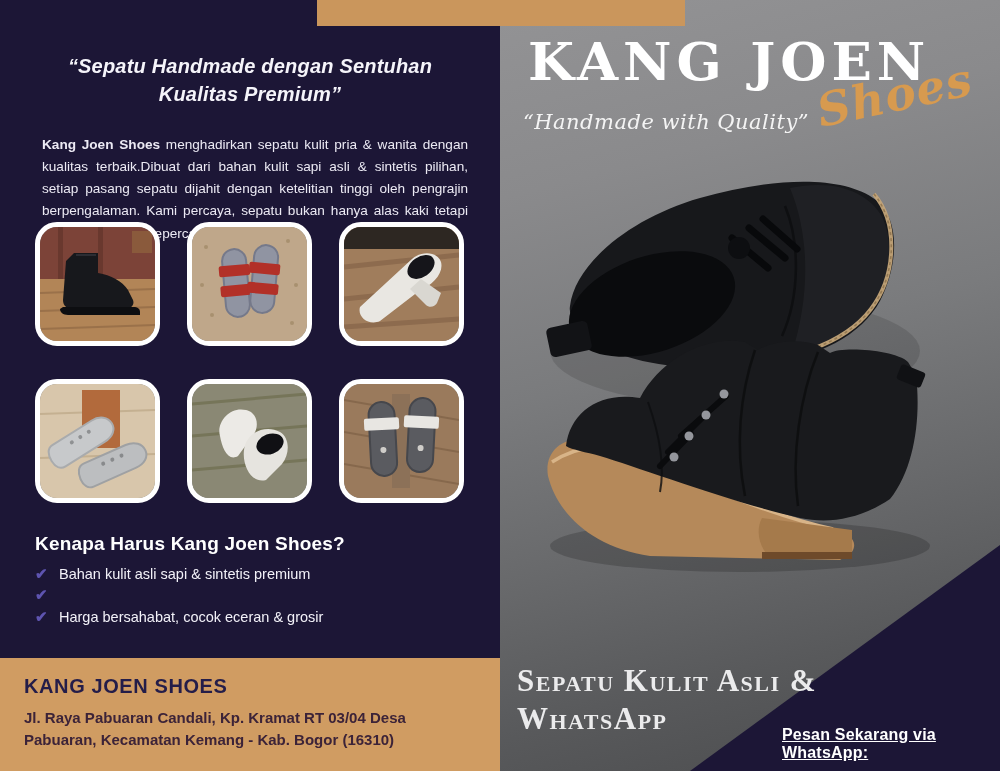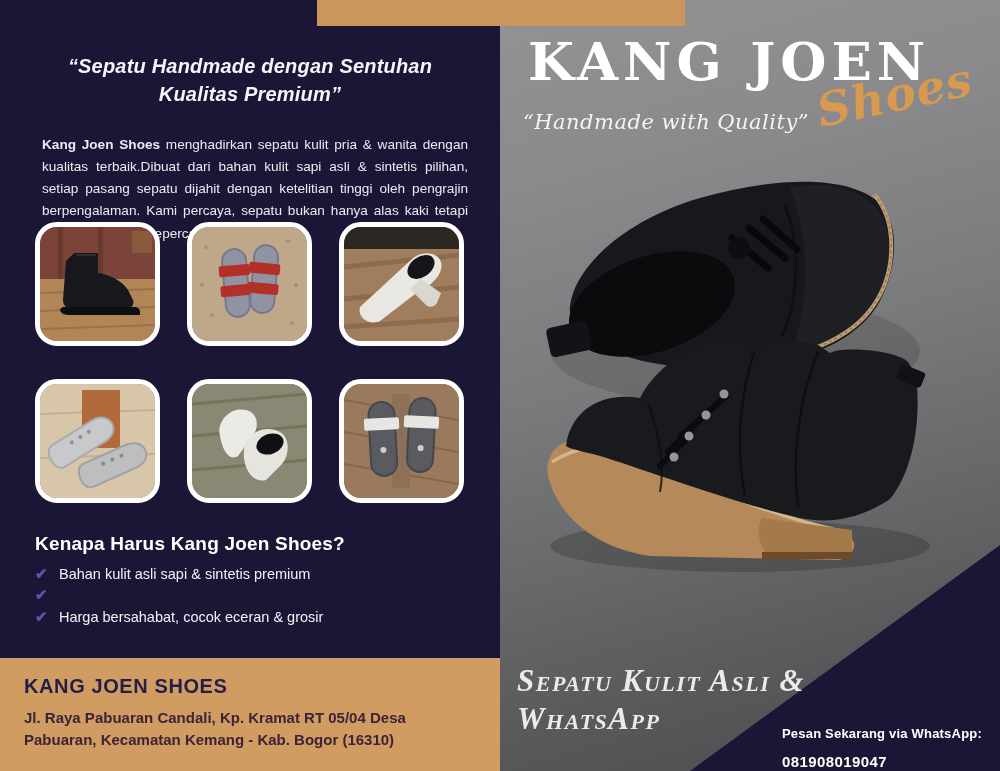--- a/index.html
+++ b/index.html
@@ -68,24 +68,24 @@
     font-size:21px; font-style:italic; letter-spacing:.5px;
   }
   .boots-photo { position:absolute; left:0; top:146px; width:500px; height:430px; }
   .navy-triangle {
     position:absolute; left:190px; top:545px; width:310px; height:226px;
     background:#1c1636; clip-path:polygon(100% 0, 100% 100%, 0 100%);
   }
   .caption {
     position:absolute; left:17px; top:662px; width:360px;
     color:#ebebec; font-family:"Liberation Serif","DejaVu Serif",serif;
-    font-variant:small-caps; font-weight:600; font-size:31px; letter-spacing:1.5px; line-height:1.22;font-style:italic;
+    font-variant:small-caps; font-weight:600; font-size:31px; letter-spacing:1.5px; line-height:1.22;
   }
   .cta { position:absolute; left:282px; top:726px; color:#ffffff; }
-  .cta-line1 { font-size:13px; font-weight:bold; letter-spacing:.2px; }
+  .cta-line1 { font-size:16px; font-weight:bold; letter-spacing:.2px;text-decoration:underline; }
   .cta-phone { font-size:15px; font-weight:bold; letter-spacing:.4px; margin-top:12px; }
 </style>
 </head>
 <body>
 
 <div class="page">
 
   <div class="left-panel">
 
     <div class="tagline">“Sepatu Handmade dengan Sentuhan Kualitas Premium”</div>
@@ -210,21 +210,21 @@
         </li>
       <li>
           <span class="check">✔</span>
           <span>Harga bersahabat, cocok eceran &amp; grosir</span>
         </li>
     </ul>
 
     <div class="left-footer">
       <div class="footer-brand">KANG JOEN SHOES</div>
       <div class="footer-address">
-        <div>Jl. Raya Pabuaran Candali, Kp. Kramat RT 05/04 Desa</div>
+        <div>Jl. Raya Pabuaran Candali, Kp. Kramat RT 03/04 Desa</div>
         <div>Pabuaran, Kecamatan Kemang - Kab. Bogor (16310)</div>
       </div>
     </div>
   </div>
 
   <div class="right-panel">
 
     <div class="brand-title">KANG JOEN</div>
     <div class="brand-script">Shoes</div>
     <div class="brand-quote">“Handmade with Quality”</div>

